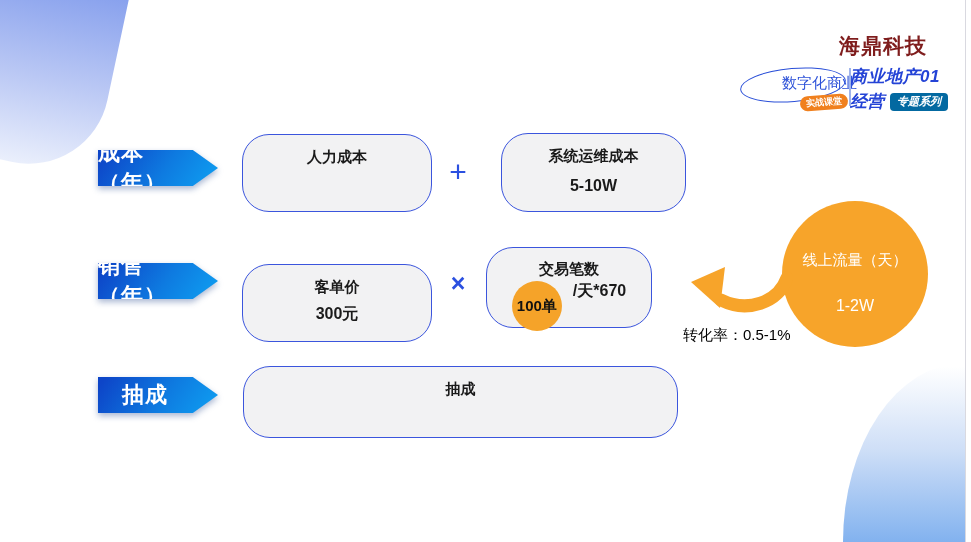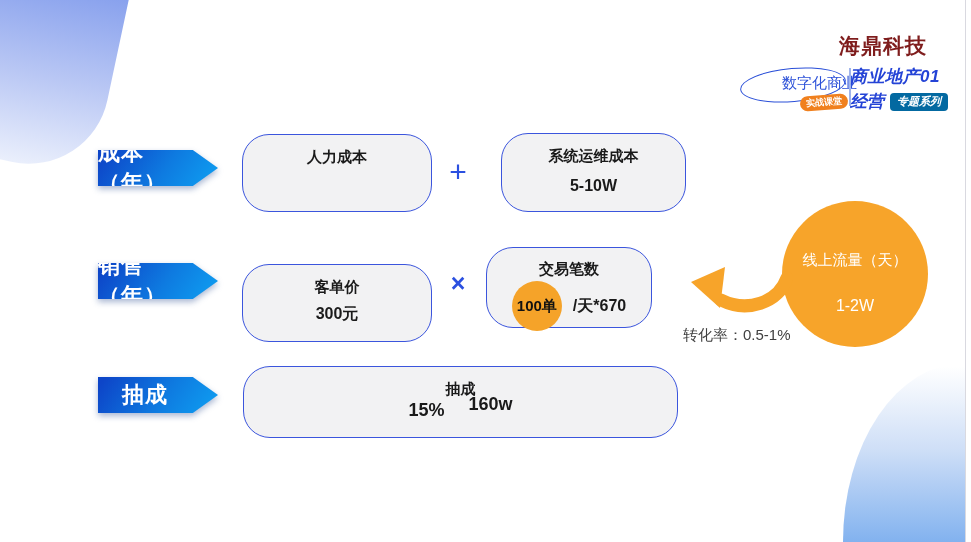--- a/index.html
+++ b/index.html
@@ -74,21 +74,21 @@
   .box-title{font-size:15px;color:#1a1a1a;}
   .box-values{display:flex;gap:26px;font-size:16px;margin-top:auto;}
   .operator{
     position:absolute;width:30px;text-align:center;color:#2b50e0;z-index:2;
   }
   .op-plus{left:443px;top:155px;font-size:30px;font-weight:500;}
   .op-times{left:443px;top:269px;font-size:25px;font-weight:bold;}
 
   
   .box-tx{padding:12px 6px 10px;}
-  .tx-row{display:flex;align-items:center;gap:11px;margin-top:2px;}
+  .tx-row{display:flex;gap:11px;margin-top:2px;}
   .qty-circle{
     width:50px;height:50px;border-radius:50%;background:#f5a329;
     display:flex;align-items:center;justify-content:center;font-size:15px;color:#111111;
   }
   .tx-rate{font-size:16px;}
 
   
   .box-values-commission{display:flex;gap:24px;font-size:18px;margin-top:auto;align-items:flex-end;}
   .val-raise{transform:translateY(-6px);}
 
@@ -96,21 +96,21 @@
   .traffic-circle{
     position:absolute;left:782px;top:201px;width:146px;height:146px;border-radius:50%;
     background:#f7a42a;color:#ffffff;display:flex;flex-direction:column;align-items:center;
     justify-content:center;gap:27px;padding-top:18px;box-sizing:border-box;z-index:1;
   }
   .traffic-title{font-size:15px;}
   .traffic-value{font-size:16px;}
 
   .conversion-arrow{position:absolute;left:685px;top:258px;z-index:2;}
   .conversion-label{
-    position:absolute;left:683px;top:326px;font-size:15px;font-weight:500;color:#404040;z-index:2;
+    position:absolute;left:683px;top:326px;font-size:15px;font-weight:500;color:#000000;z-index:2;
   }
 </style>
 </head>
 <body>
 
 <div class="slide">
 
   <div class="deco-tl"></div>
   <div class="deco-br"></div>
   <div class="slide-edge-right"></div>
@@ -172,19 +172,15 @@
   <div class="traffic-circle">
     <div class="traffic-title">线上流量（天）</div>
     <div class="traffic-value">1-2W</div>
   </div>
 
   <div class="arrow-shadow" style="left:98px;top:377px;">
     <div class="row-arrow" style="position:relative;left:0;top:0;">抽成</div>
   </div>
   <div class="box" style="left:243px;top:366px;width:435px;height:72px;">
     <div class="box-title">抽成</div>
-    <div class="box-values-commission">
-      <span>15%</span>
-      <span class="val-raise">160w</span>
-    </div>
   </div>
 
 </div>
 
 </body></html>

